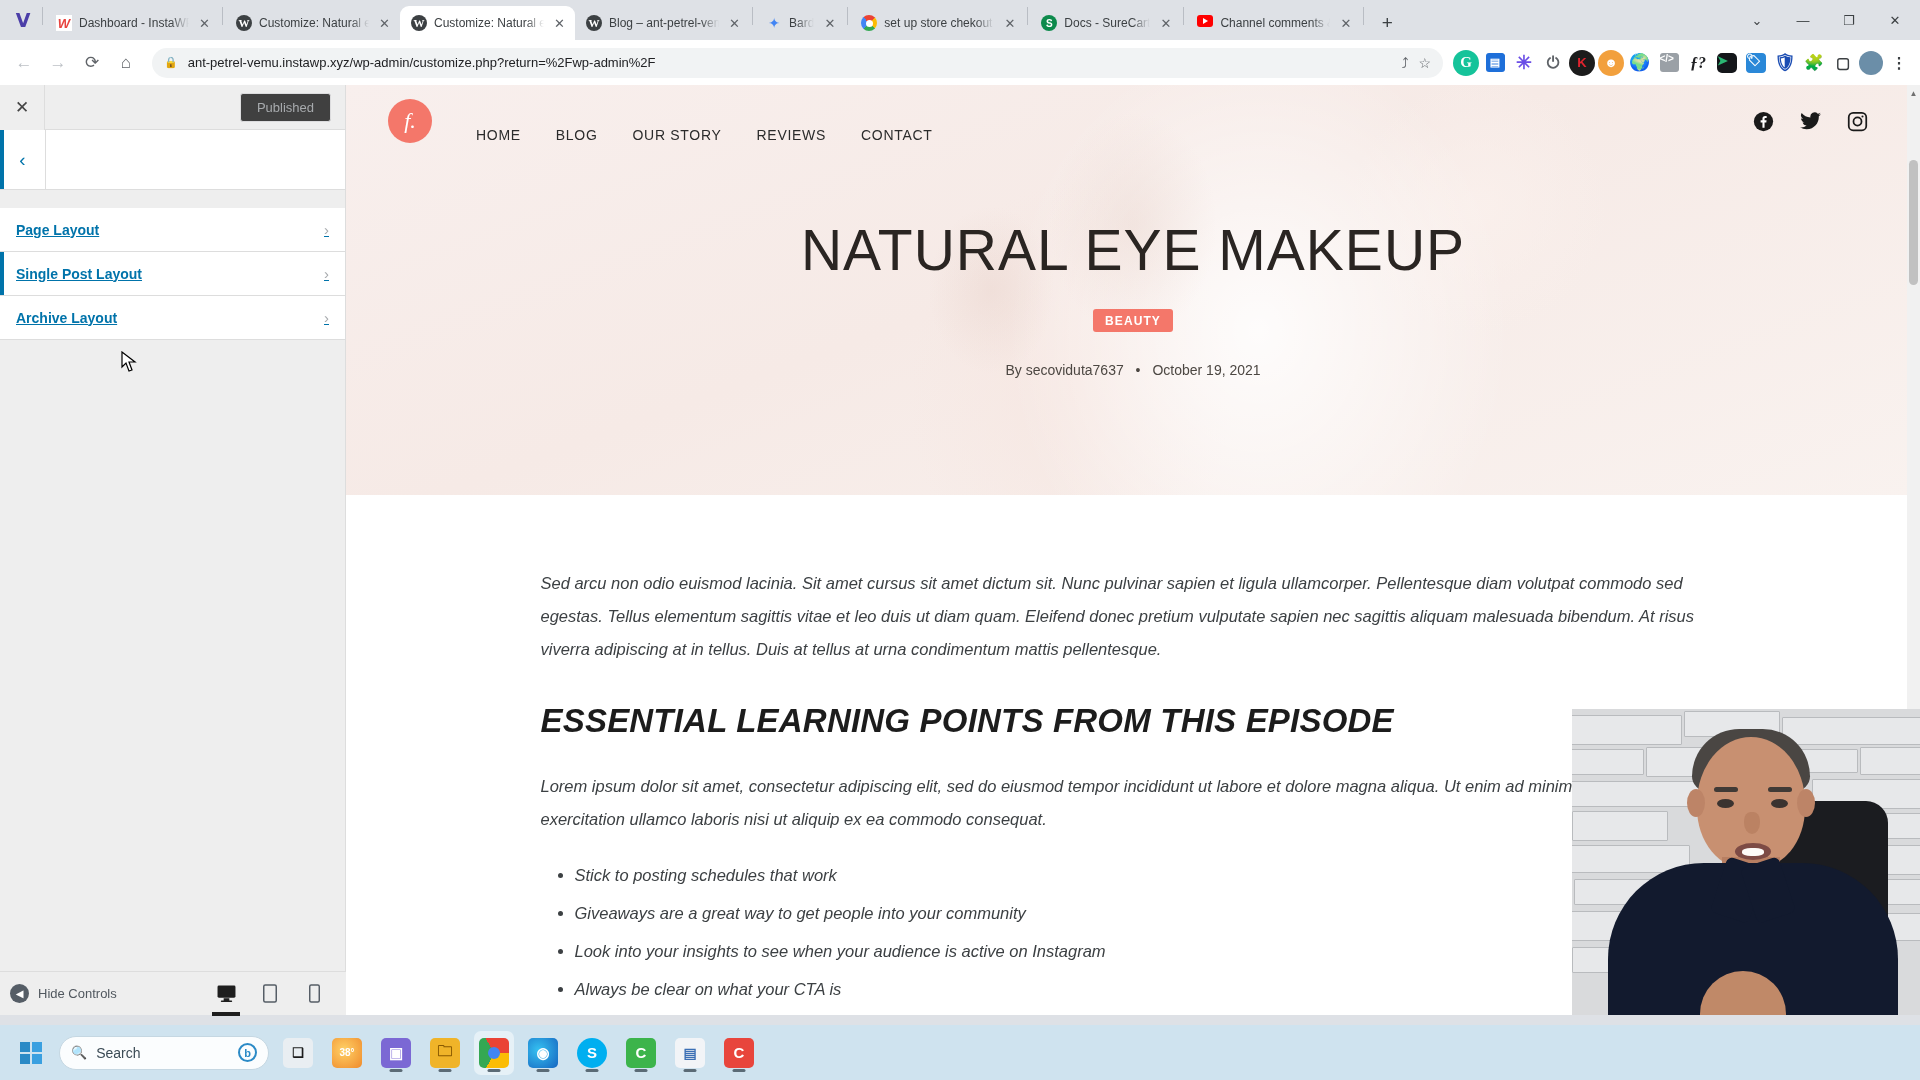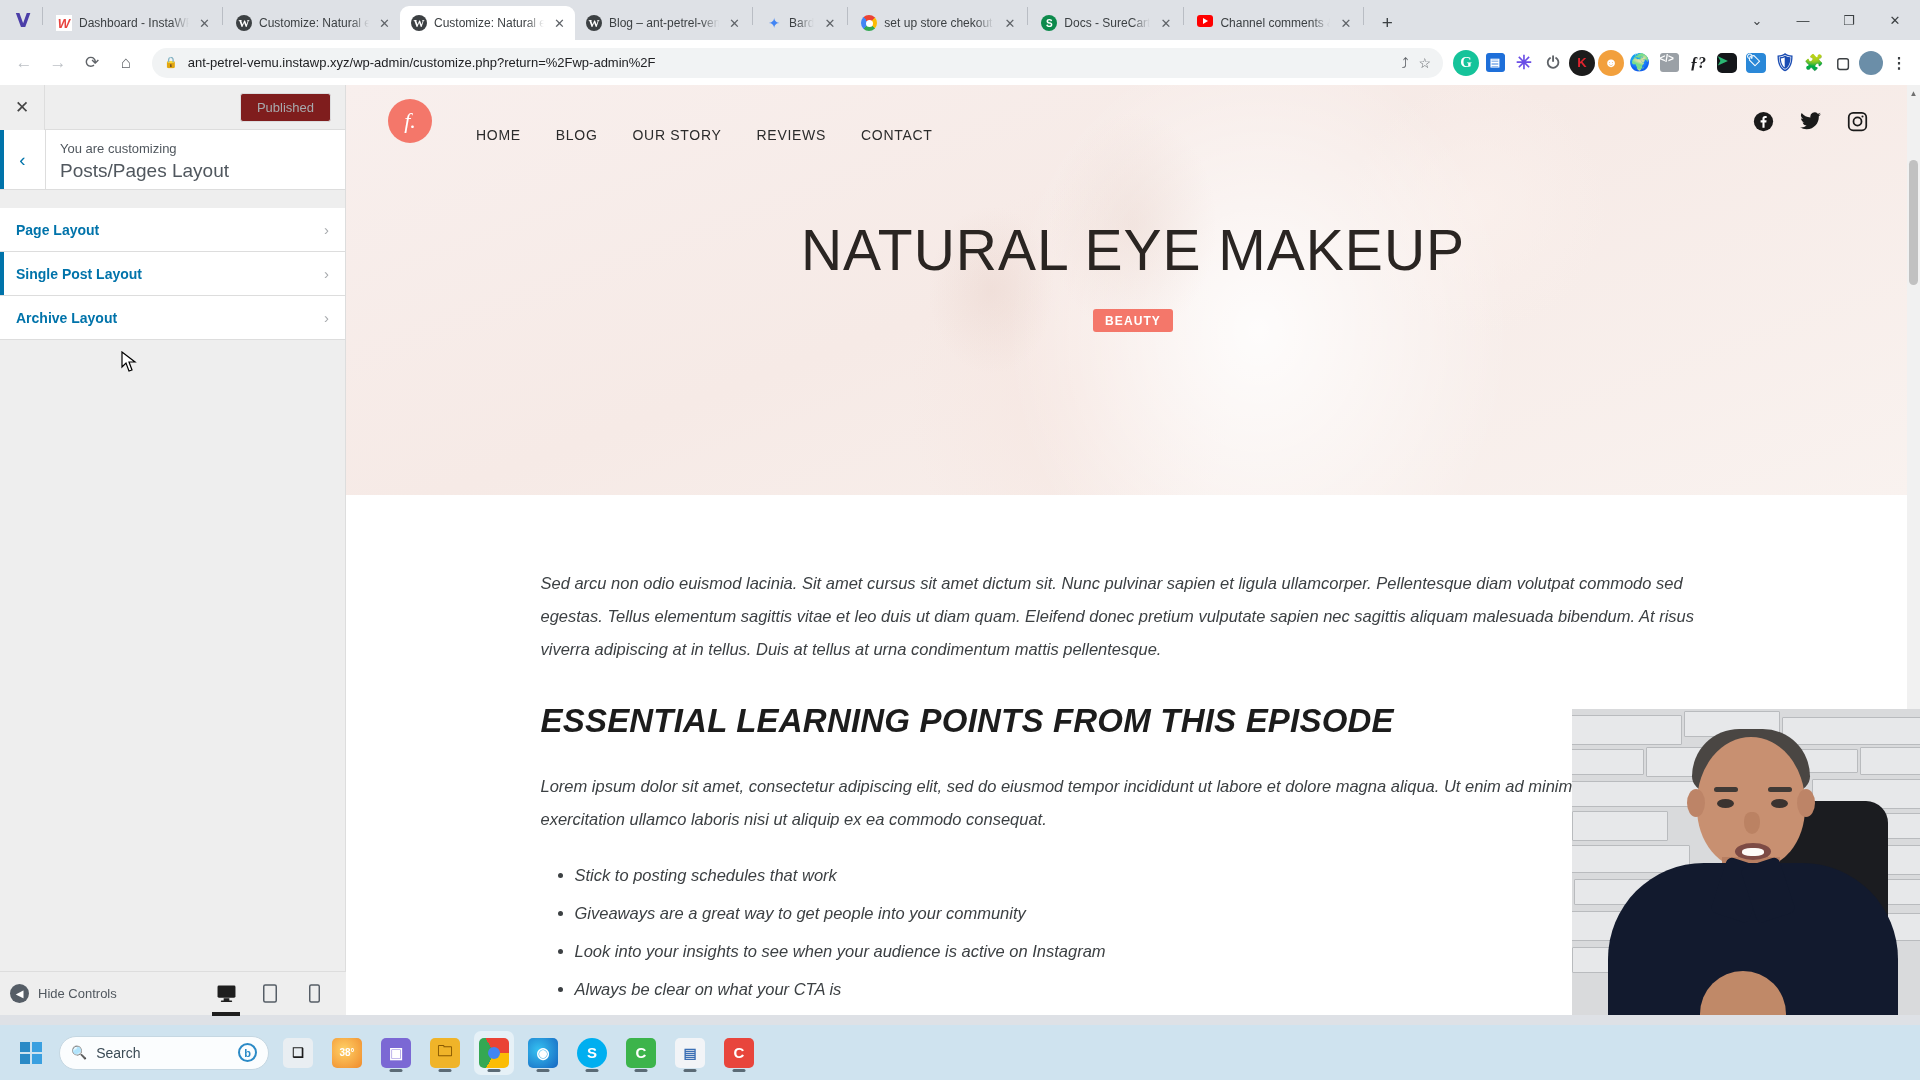--- a/index.html
+++ b/index.html
@@ -138,41 +138,41 @@
   }
   .wp-topbar {
     height:45px; background:#eee; border-bottom:1px solid #ddd;
     display:flex; align-items:center; justify-content:space-between;
   }
   .wp-close {
     width:45px; height:45px; display:flex; align-items:center; justify-content:center;
     color:#444; font-size:17px; background:#eee; border-right:1px solid #ddd;
   }
   .wp-publish {
-    margin-right:14px; background:#7f1d1d; color:#a7aaad; border:1px solid #dcdcde;
+    margin-right:14px; background:#404040; color:#a7aaad; border:1px solid #dcdcde;
     border-radius:3px; font-size:13px; padding:6px 16px;
   }
   .wp-panel-head {
     height:60px; background:#fff; border-bottom:1px solid #ddd;
     display:flex; align-items:stretch; position:relative;
   }
   .wp-panel-head::before { content:""; position:absolute; left:0; top:0; bottom:0; width:4px; background:#0073aa; }
   .wp-back {
     width:46px; display:flex; align-items:center; justify-content:center;
     color:#0073aa; font-size:19px; border-right:1px solid #ddd;
   }
   .wp-panel-titles { padding:10px 0 0 14px; }
   .wp-panel-sub { font-size:13px; color:#50575e; line-height:1.4; }
   .wp-panel-title { font-size:19px; color:#50575e; font-weight:400; line-height:1.3; margin-top:1px; }
 
   .wp-section-gap { height:18px; background:#eee; }
   .wp-item {
     height:44px; background:#fff; border-bottom:1px solid #ddd;
     display:flex; align-items:center; padding:0 16px;
-    font-size:14px; color:#0073aa; font-weight:600; position:relative;
+    font-size:14px; color:#0073aa; font-weight:600; position:relative;text-decoration:underline;
   }
   .wp-item.hovered { background:#fff; }
   .wp-item.hovered::before { content:""; position:absolute; left:0; top:0; bottom:0; width:4px; background:#0073aa; }
   .wp-item .chev { margin-left:auto; color:#a7aaad; font-size:15px; font-weight:400; }
   .wp-cursor { position:absolute; left:120px; top:266px; width:18px; height:22px; pointer-events:none; }
 
   .wp-bottombar {
     position:absolute; bottom:0; left:0; width:346px; height:44px;
     background:#eee; border-top:1px solid #ddd;
     display:flex; align-items:center; padding:0 10px;
@@ -449,24 +449,20 @@
   <div class="viewport">
 
     <div class="wp-sidebar">
       <div class="wp-topbar">
         <div class="wp-close">✕</div>
         <button class="wp-publish">Published</button>
       </div>
 
       <div class="wp-panel-head">
         <div class="wp-back">‹</div>
-        <div class="wp-panel-titles">
-          <div class="wp-panel-sub">You are customizing</div>
-          <div class="wp-panel-title">Posts/Pages Layout</div>
-        </div>
       </div>
 
       <div class="wp-section-gap"></div>
 
       <div class="wp-item">
         <span>Page Layout</span>
         <span class="chev">›</span>
       </div>
 
       <div class="wp-item hovered">
@@ -540,20 +536,25 @@
                   <circle cx="12" cy="12" r="4.6"></circle>
                   <circle cx="17.7" cy="6.3" r="1.2" fill="#1a1a1a" stroke="none"></circle>
                 </svg>
             </span>
           </div>
         </div>
 
         <div class="hero-inner">
           <h1 class="hero-title">NATURAL EYE MAKEUP</h1>
           <div><span class="hero-badge">BEAUTY</span></div>
+          <div class="hero-meta">
+            <span>By secoviduta7637</span>
+            <span class="dot">•</span>
+            <span>October 19, 2021</span>
+          </div>
         </div>
       </div>
 
       <div class="article">
         <div class="article-inner">
           <p>Sed arcu non odio euismod lacinia. Sit amet cursus sit amet dictum sit. Nunc pulvinar sapien et ligula ullamcorper. Pellentesque diam volutpat commodo sed egestas. Tellus elementum sagittis vitae et leo duis ut diam quam. Eleifend donec pretium vulputate sapien nec sagittis aliquam malesuada bibendum. At risus viverra adipiscing at in tellus. Duis at tellus at urna condimentum mattis pellentesque.</p>
           <h2>ESSENTIAL LEARNING POINTS FROM THIS EPISODE</h2>
           <p>Lorem ipsum dolor sit amet, consectetur adipiscing elit, sed do eiusmod tempor incididunt ut labore et dolore magna aliqua. Ut enim ad minim veniam, quis nostrud exercitation ullamco laboris nisi ut aliquip ex ea commodo consequat.</p>
           <ul>
             <li>Stick to posting schedules that work</li>

